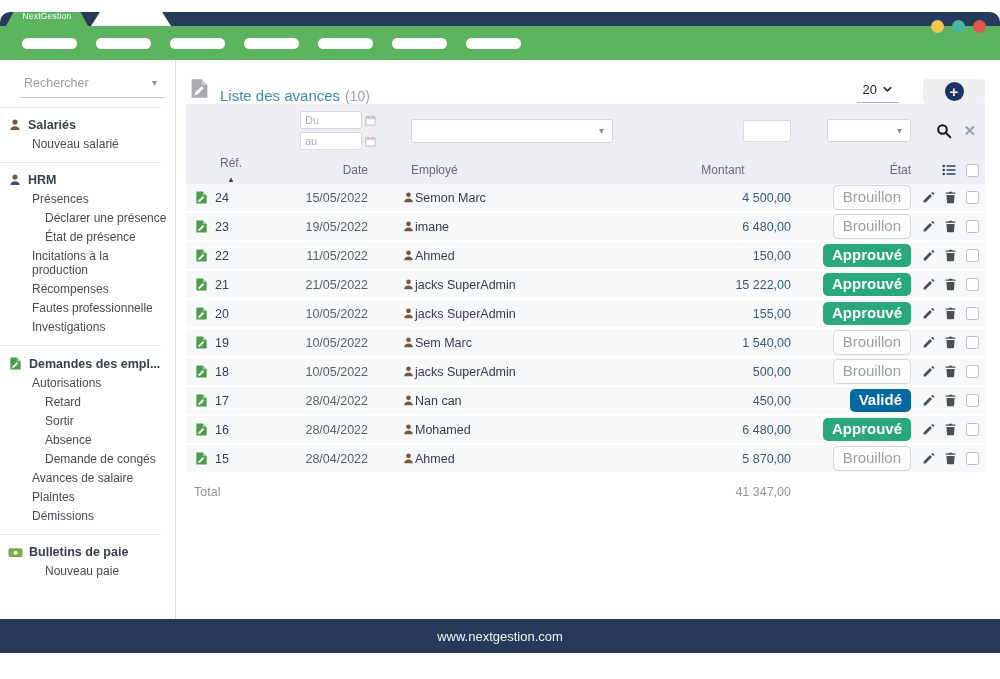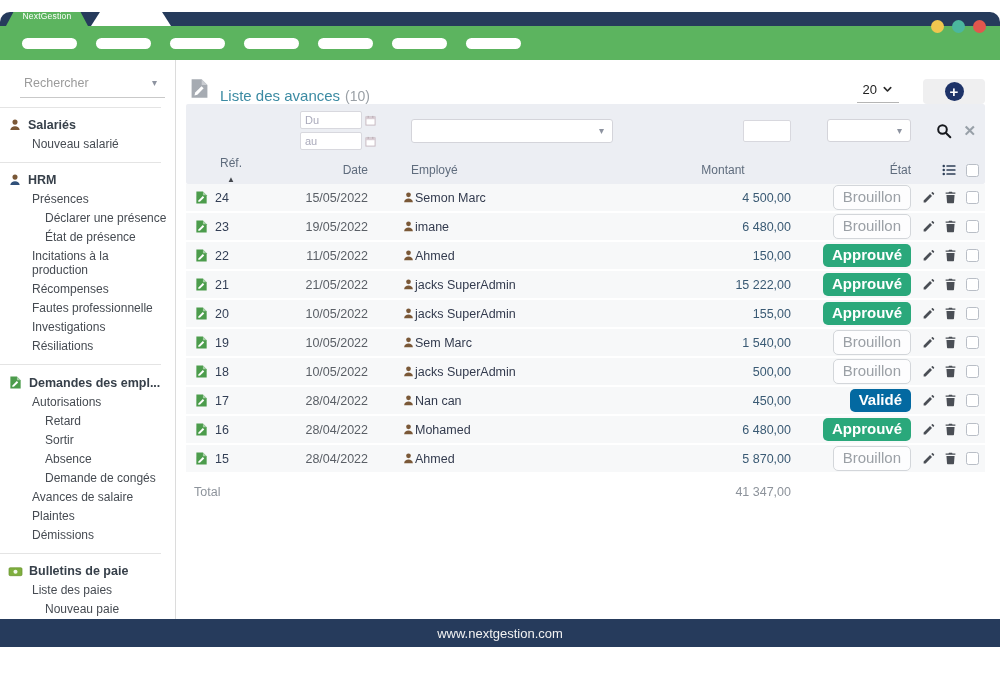--- a/index.html
+++ b/index.html
@@ -97,21 +97,21 @@
   .badge-approved { background:#2AA87B; color:#fff; }
   .badge-validated { background:#0369a1; color:#fff; }
   .cb { width:13px; height:13px; border:1px solid #B9BEC6; border-radius:2.5px; background:#fff; }
   .aicon { display:flex; }
 
   .totalrow { height:36px; align-items:center; font-size:12.5px; color:#8D939B; background:#fff; }
   .t-label { padding-left:8px; }
   .t-amt { grid-column:4; text-align:right; padding-right:4px; }
 
   
-  .footer { height:28px; background:#263B5C; display:flex; align-items:center; justify-content:center; }
+  .footer { height:34px; background:#263B5C; display:flex; align-items:center; justify-content:center; }
   .footer span { color:#F2F2F2; font-size:13px; }
 </style>
 </head>
 <body>
 
 <div class="window">
 
   <div class="titlebar">
     <div class="tab-green">
       <span>NextGestion</span>
@@ -162,21 +162,20 @@
             </span>
             <span>HRM</span>
           </div>
           <div class="sitem">Présences</div>
           <div class="sitem indent">Déclarer une présence</div>
           <div class="sitem indent">État de présence</div>
           <div class="sitem">Incitations à la production</div>
           <div class="sitem">Récompenses</div>
           <div class="sitem">Fautes professionnelle</div>
           <div class="sitem">Investigations</div>
-          <div class="sitem">Résiliations</div>
           <hr class="sdivider">
           <div class="group-title">
             <span class="gicon">
               <svg width="15" height="15" viewBox="0 0 16 16">
                 <path d="M2.5 1.5h7l4 4v9h-11z" fill="#4C9C4C"></path>
                 <path d="M9.5 1.5l4 4h-4z" fill="#A5CFA5"></path>
                 <path d="M5 10.8l4.4-4.4 1.5 1.5-4.4 4.4-2 .5z" fill="#fff"></path>
               </svg>
             </span>
             <span>Demandes des empl...</span>
@@ -192,21 +191,20 @@
           <hr class="sdivider">
           <div class="group-title">
             <span class="gicon">
               <svg width="15" height="13" viewBox="0 0 16 14">
                 <rect x="1" y="3" width="14" height="8.5" rx="1.2" fill="#7FAF3E" stroke="#6A9431" stroke-width=".8"></rect>
                 <circle cx="8" cy="7.2" r="2.2" fill="#fff" opacity=".9"></circle>
               </svg>
             </span>
             <span>Bulletins de paie</span>
           </div>
-          <div class="sitem">Liste des paies</div>
           <div class="sitem indent">Nouveau paie</div>
         </div>
     </aside>
 
     <main class="main">
       <div class="main-head">
         <span class="title-icon" id="title-icon"><svg width="23" height="23" viewBox="0 0 16 16">
               <path d="M2.5 1.5h7l4 4v9h-11z" fill="#A6ABB2"></path>
               <path d="M9.5 1.5l4 4h-4z" fill="#CACDD2"></path>
               <path d="M5 10.8l4.4-4.4 1.5 1.5-4.4 4.4-2 .5z" fill="#fff"></path>

